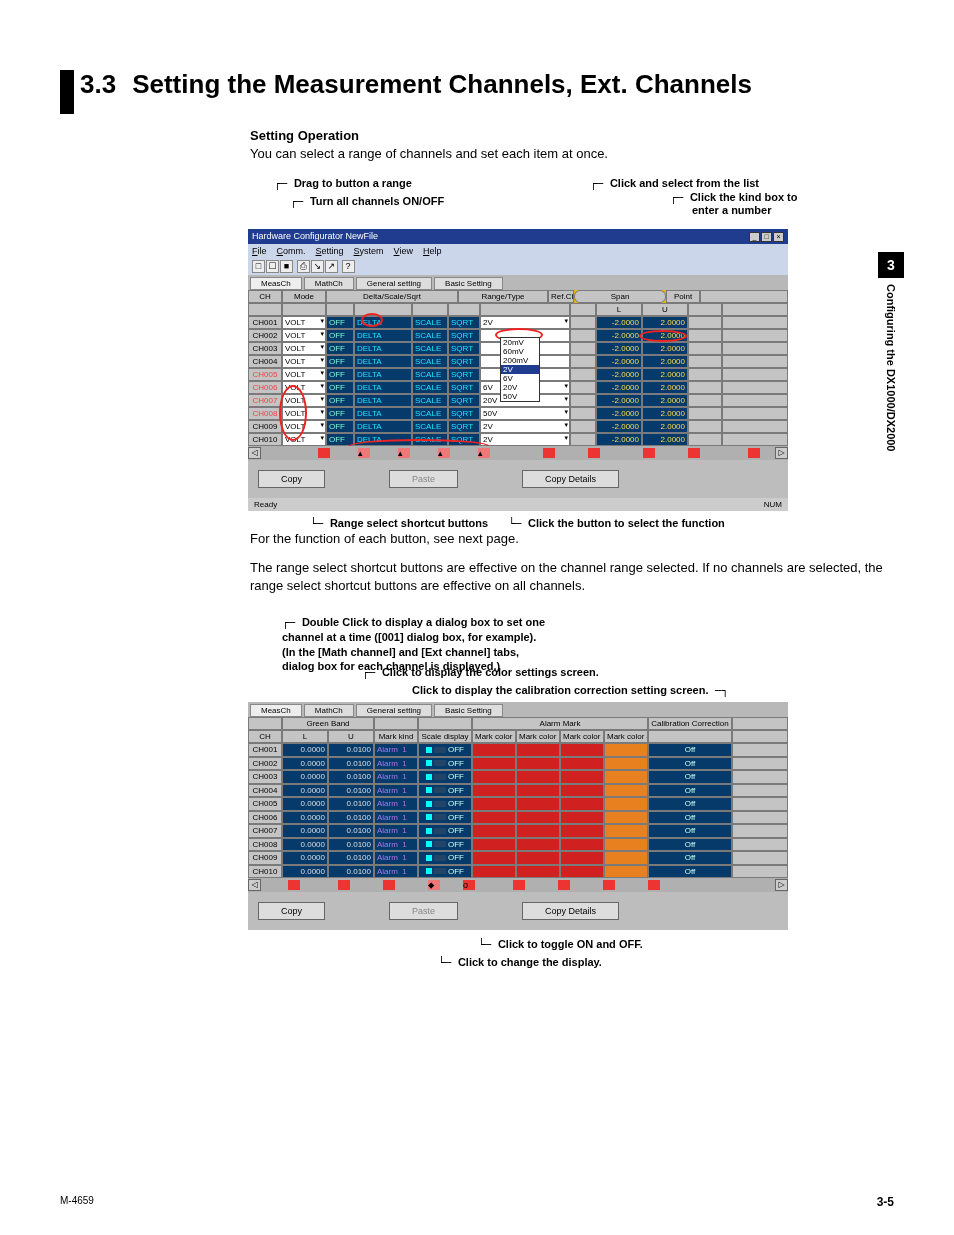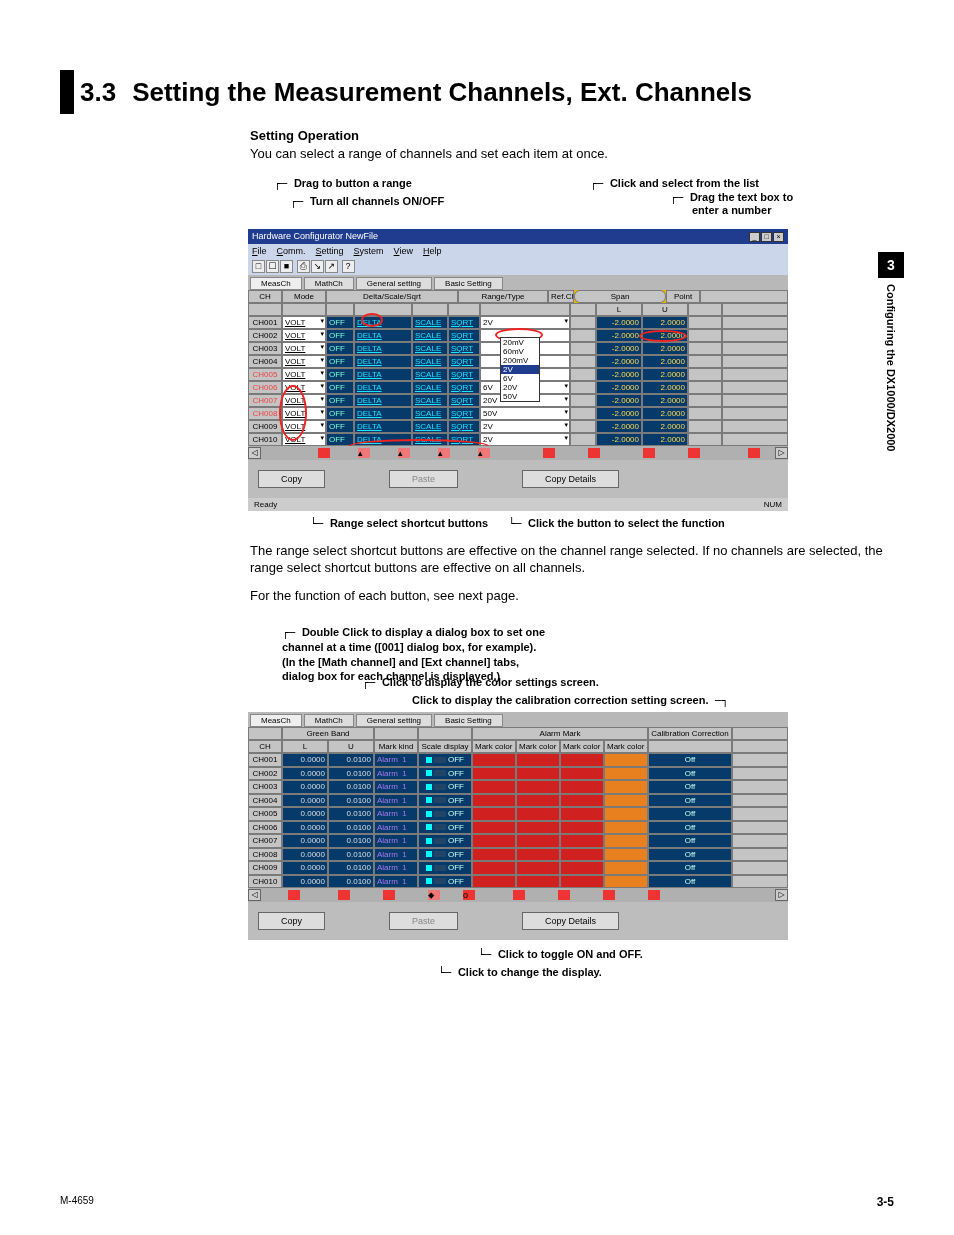--- a/index.html
+++ b/index.html
@@ -16,21 +16,21 @@
 
   
   .sec-num-bar {
     display: inline-block;
     width: 14px;
     height: 44px;
     background: #000;
     vertical-align: top;
     margin-right: 6px;
   }
-  .heading-wrap { display: flex; align-items: center; }
+  .heading-wrap { display: flex; align-items: flex-start; }
   .sec-num { font-size: 26px; font-weight: bold; margin-right: 16px; line-height: 1.1; }
   .sec-title { font-size: 26px; font-weight: bold; line-height: 1.1; }
 
   .body { margin-left: 190px; margin-top: 14px; }
   .subhead { font-weight: bold; font-size: 13px; margin-bottom: 2px; }
   .para { font-size: 13px; margin-bottom: 10px; line-height: 1.35; }
 
   
   .side-tab {
     position: absolute; right: 50px; top: 252px; width: 26px; height: 26px;
@@ -79,21 +79,21 @@
   .w-off { width:28px; }
   .w-delta { width:58px; }
   .w-scale { width:36px; }
   .w-sqrt { width:32px; }
   .w-range { width:90px; }
   .w-ref { width:26px; }
   .w-sp { width:46px; }
   .w-pt { width:34px; }
   .w-end { flex:1; }
 
-  .cell.blue { background:#063a6b; color:#1fe2ff;text-decoration:underline; }
+  .cell.blue { background:#063a6b; color:#1fe2ff; }
   .cell.blue2 { background:#063a6b; color:#7fffd4; }
   .cell.drop { background:#fff; color:#000; position:relative; }
   .cell.drop::after { content:"▾"; position:absolute; right:1px; top:0; font-size:7px;}
   .cell.num { background:#063a6b; color:#ffd84a; text-align:right; }
 
   .row-sel .cell:first-child { color:#e44; }
 
   .oval { position:absolute; border:2px solid #e22; border-radius:50%; pointer-events:none; }
 
   .dropdown-fly {
@@ -161,21 +161,21 @@
   </div>
 
   <div class="body">
     <div class="subhead">Setting Operation</div>
     <div class="para">You can select a range of channels and set each item at once.</div>
 
     <div class="callouts1">
       <div class="a"><span class="bracket">┌─ </span><span>Drag to button a range</span></div>
       <div class="b"><span class="bracket">┌─ </span><span>Turn all channels ON/OFF</span></div>
       <div class="c"><span class="bracket">┌─ </span><span>Click and select from the list</span></div>
-      <div class="d"><span class="bracket">┌─ </span><span>Drag the text box to</span><br>
+      <div class="d"><span class="bracket">┌─ </span><span>Click the kind box to</span><br>
         <span style="margin-left:22px;">enter a number</span></div>
     </div>
 
     <div class="shot">
       <div class="titlebar">
         <span>Hardware Configurator NewFile</span>
         <span class="btns"><span>_</span><span>□</span><span>×</span></span>
       </div>
       <div class="menubar" id="menubar1"><span><u>F</u>ile</span><span><u>C</u>omm.</span><span><u>S</u>etting</span><span><u>S</u>ystem</span><span><u>V</u>iew</span><span><u>H</u>elp</span></div>
       <div class="toolbar">
@@ -397,22 +397,22 @@
         <span>Ready</span>
         <span>NUM</span>
       </div>
     </div>
 
     <div class="under-callouts">
       <div class="l"><span class="bracket">└─ </span><span>Range select shortcut buttons</span></div>
       <div class="r"><span class="bracket">└─ </span><span>Click the button to select the function</span></div>
     </div>
 
+    <div class="para">For the function of each button, see next page.</div>
     <div class="para" style="margin-top:12px;">The range select shortcut buttons are effective on the channel range selected. If no channels are selected, the range select shortcut buttons are effective on all channels.</div>
-    <div class="para">For the function of each button, see next page.</div>
 
     <div class="callouts2">
       <div class="note1"><span class="bracket">┌─ </span><span id="dblclick-note">Double Click to display a dialog box to set one<br>channel at a time ([001] dialog box, for example).<br>(In the [Math channel] and [Ext channel] tabs,<br>dialog box for each channel is displayed.)</span></div>
       <div class="note2"><span class="bracket">┌─ </span><span>Click to display the color settings screen.</span></div>
       <div class="note3"><span>Click to display the calibration correction setting screen.</span><span class="bracket"> ─┐</span></div>
     </div>
 
     <div class="shot">
       <div class="tabs" id="tabs2">
           <div class="tab active">MeasCh</div>

